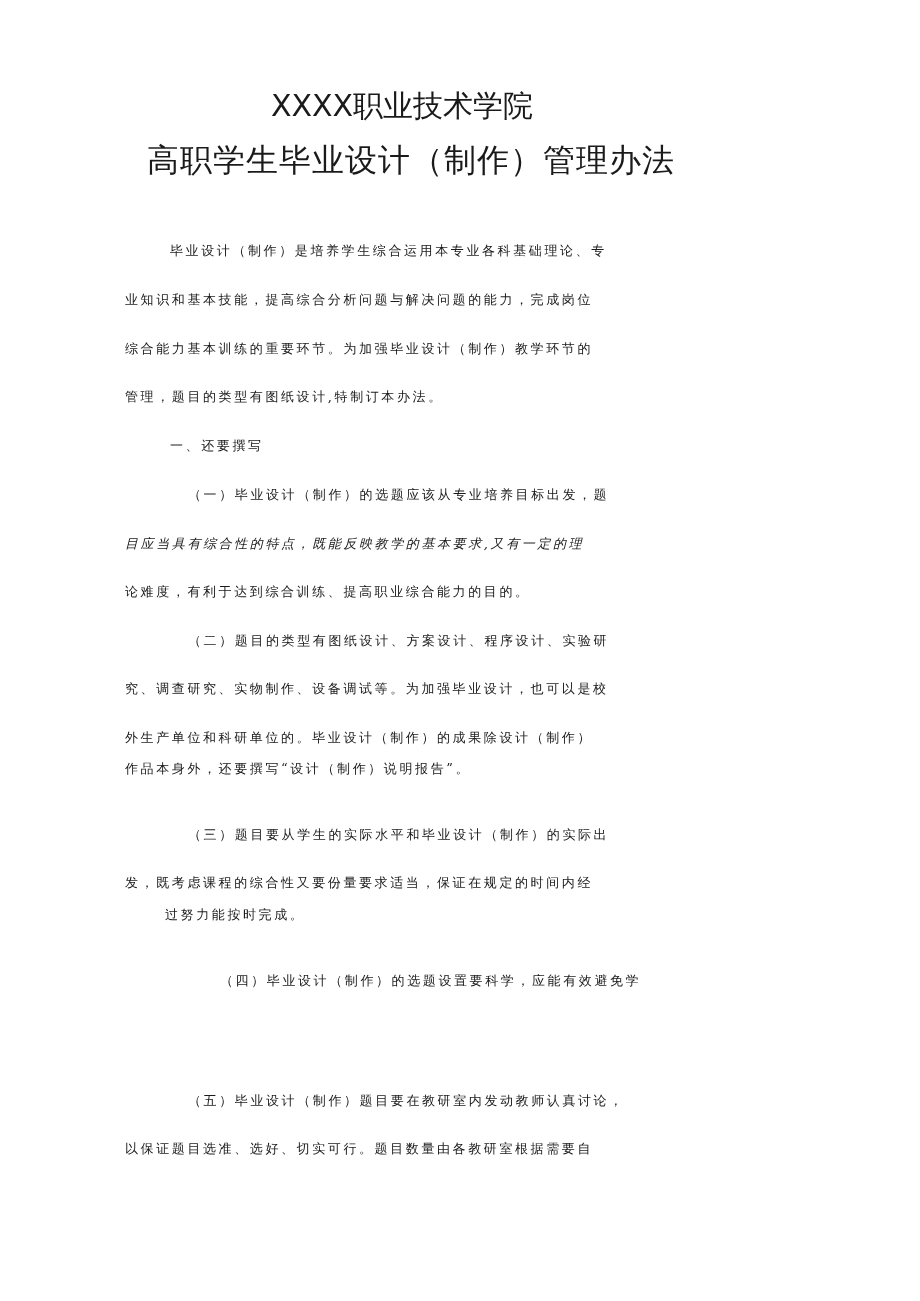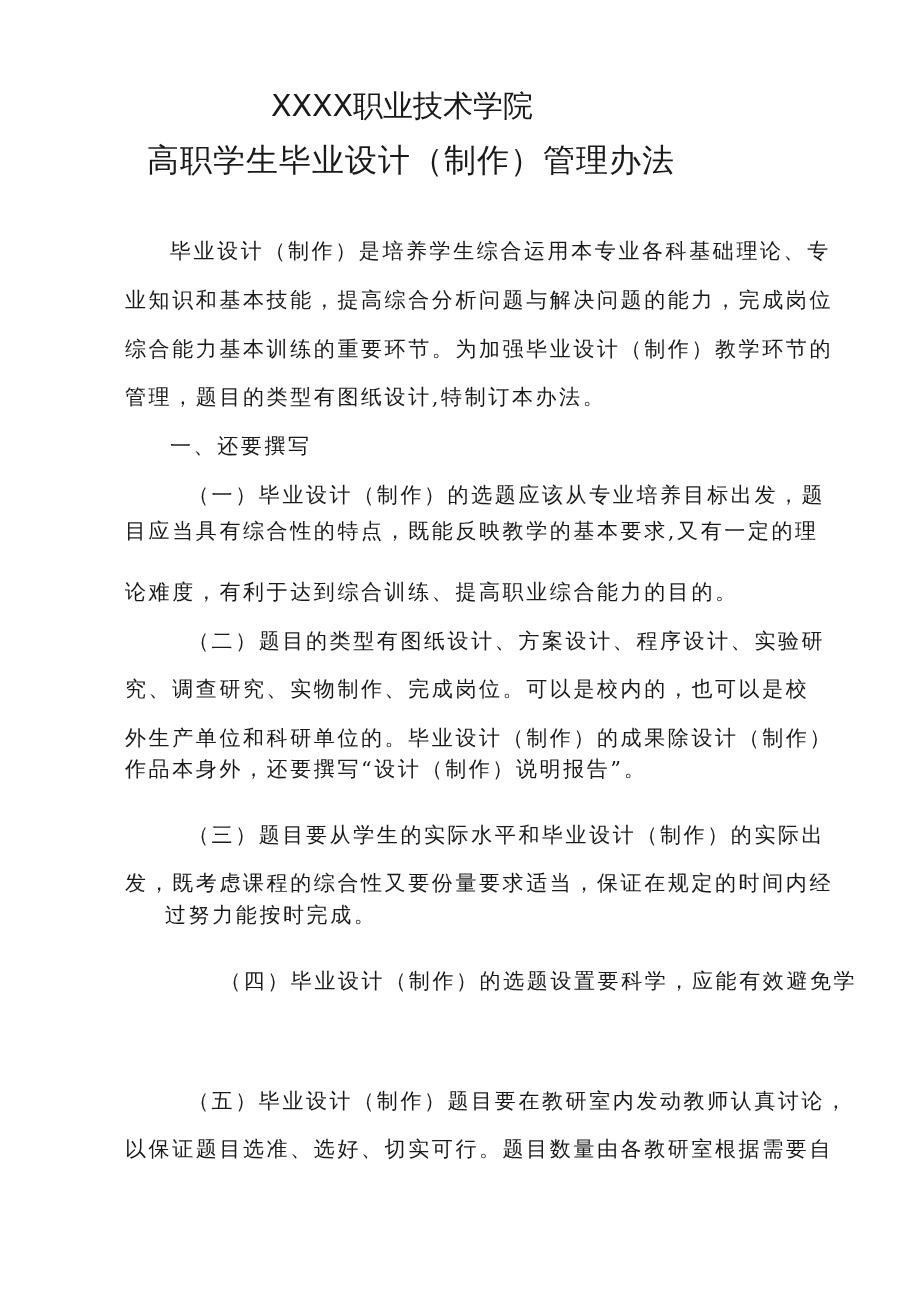--- a/index.html
+++ b/index.html
@@ -30,21 +30,21 @@
       color: #1a1a1a;
       margin: 0;
       white-space: nowrap;
     }
     .title-1 { top: 84px; font-size: 30px; line-height: 44px; letter-spacing: 0px; }
     .title-2 { top: 136px; font-size: 32px; line-height: 48px; letter-spacing: 1px; margin-left: 9px; }
 
     .line {
       position: absolute;
       left: 125px;
-      font-size: 21px;
+      font-size: 13px;
       line-height: 30px;
       white-space: nowrap;
       letter-spacing: 2.6px;
       color: #1a1a1a;
     }
     .indent1 { left: 170px; }
     .indent2 { left: 188px; }
   </style>
 </head>
 <body>
@@ -55,25 +55,25 @@
   <h1 class="title title-2">高职学生毕业设计（制作）管理办法</h1>
 
   <div class="line indent1" style="top:236px;">毕业设计（制作）是培养学生综合运用本专业各科基础理论、专</div>
   <div class="line" style="top:285px;">业知识和基本技能，提高综合分析问题与解决问题的能力，完成岗位</div>
   <div class="line" style="top:334px;">综合能力基本训练的重要环节。为加强毕业设计（制作）教学环节的</div>
   <div class="line" style="top:382px;">管理，题目的类型有图纸设计,特制订本办法。</div>
 
   <div class="line indent1" style="top:431px;">一、还要撰写</div>
 
   <div class="line indent2" style="top:480px;">（一）毕业设计（制作）的选题应该从专业培养目标出发，题</div>
-  <div class="line" style="top:516px;">目应当具有综合性的特点，既能反映教学的基本要求,又有一定的理</div>
+  <div class="line" style="top:529px;font-style:italic;">目应当具有综合性的特点，既能反映教学的基本要求,又有一定的理</div>
   <div class="line" style="top:577px;">论难度，有利于达到综合训练、提高职业综合能力的目的。</div>
 
   <div class="line indent2" style="top:626px;">（二）题目的类型有图纸设计、方案设计、程序设计、实验研</div>
-  <div class="line" style="top:674px;">究、调查研究、实物制作、完成岗位。可以是校内的，也可以是校</div>
+  <div class="line" style="top:674px;">究、调查研究、实物制作、设备调试等。为加强毕业设计，也可以是校</div>
   <div class="line" style="top:723px;">外生产单位和科研单位的。毕业设计（制作）的成果除设计（制作）</div>
   <div class="line" style="top:754px;">作品本身外，还要撰写“设计（制作）说明报告”。</div>
 
   <div class="line indent2" style="top:820px;">（三）题目要从学生的实际水平和毕业设计（制作）的实际出</div>
   <div class="line" style="top:868px;">发，既考虑课程的综合性又要份量要求适当，保证在规定的时间内经</div>
   <div class="line" style="top:900px;margin-left:40px;">过努力能按时完成。</div>
 
   <div class="line indent2" style="top:966px;margin-left:32px;">（四）毕业设计（制作）的选题设置要科学，应能有效避免学</div>
 
   <div class="line indent2" style="top:1086px;">（五）毕业设计（制作）题目要在教研室内发动教师认真讨论，</div>

